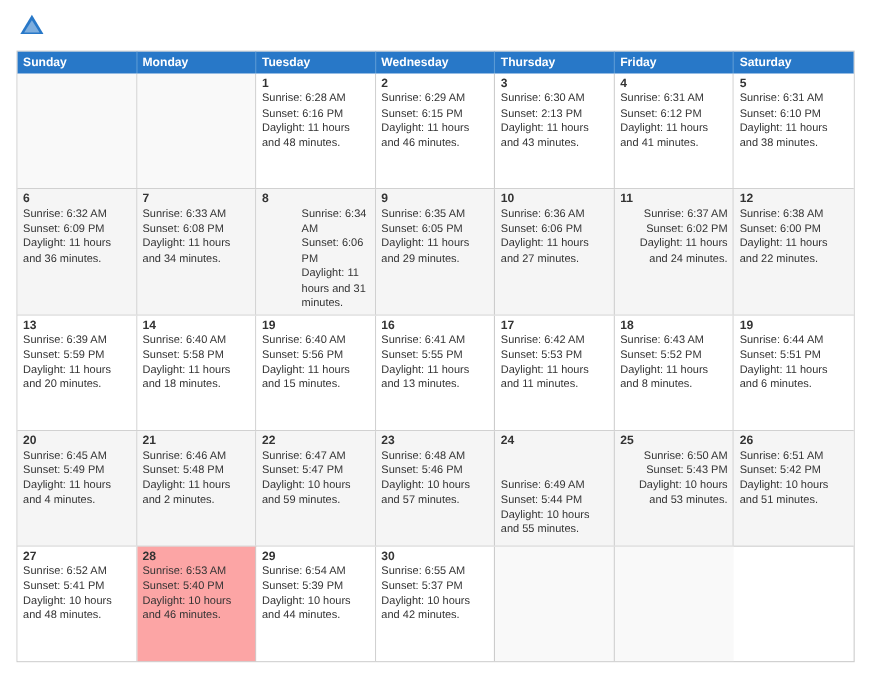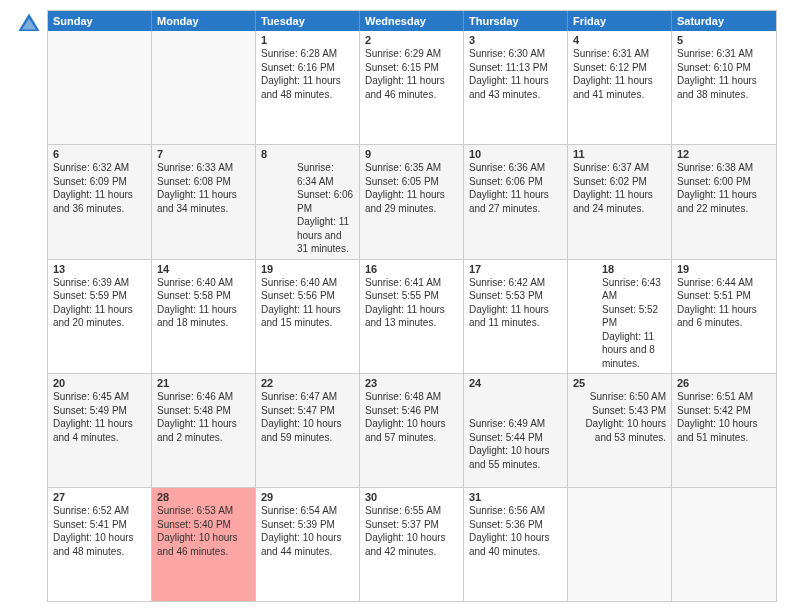--- a/index.html
+++ b/index.html
@@ -8,21 +8,21 @@
       background: #fff;
       width: 792px;
       height: 612px;
       overflow: hidden;
     }
     .page {
       width: 792px;
       height: 612px;
       padding: 10px 15px;
       display: flex;
-      flex-direction: row;
+      flex-direction: column;
     }
     .header {
       display: flex;
       justify-content: space-between;
       align-items: flex-start;
       margin-bottom: 8px;
     }
     .logo {
       display: flex;
       align-items: center;
@@ -158,21 +158,21 @@
           </div>
           <div class="cal-cell" style="background: rgb(255, 255, 255);">
             <span class="day-num">2</span>
             <div class="cell-text" style="white-space: pre-line;">Sunrise: 6:29 AM
 Sunset: 6:15 PM
 Daylight: 11 hours and 46 minutes.</div>
           </div>
           <div class="cal-cell" style="background: rgb(255, 255, 255);">
             <span class="day-num">3</span>
             <div class="cell-text" style="white-space: pre-line;">Sunrise: 6:30 AM
-Sunset: 11:13 PM
+Sunset: 2:13 PM
 Daylight: 11 hours and 43 minutes.</div>
           </div>
           <div class="cal-cell" style="background: rgb(255, 255, 255);">
             <span class="day-num">4</span>
             <div class="cell-text" style="white-space: pre-line;">Sunrise: 6:31 AM
 Sunset: 6:12 PM
 Daylight: 11 hours and 41 minutes.</div>
           </div>
           <div class="cal-cell" style="background: rgb(255, 255, 255);">
             <span class="day-num">5</span>
@@ -207,21 +207,21 @@
 Daylight: 11 hours and 29 minutes.</div>
           </div>
           <div class="cal-cell" style="background: rgb(245, 245, 245);">
             <span class="day-num">10</span>
             <div class="cell-text" style="white-space: pre-line;">Sunrise: 6:36 AM
 Sunset: 6:06 PM
 Daylight: 11 hours and 27 minutes.</div>
           </div>
           <div class="cal-cell" style="background: rgb(245, 245, 245);">
             <span class="day-num">11</span>
-            <div class="cell-text" style="white-space: pre-line;">Sunrise: 6:37 AM
+            <div class="cell-text" style="white-space: pre-line; text-align: right;">Sunrise: 6:37 AM
 Sunset: 6:02 PM
 Daylight: 11 hours and 24 minutes.</div>
           </div>
           <div class="cal-cell" style="background: rgb(245, 245, 245);">
             <span class="day-num">12</span>
             <div class="cell-text" style="white-space: pre-line;">Sunrise: 6:38 AM
 Sunset: 6:00 PM
 Daylight: 11 hours and 22 minutes.</div>
           </div>
         </div>
@@ -249,21 +249,21 @@
             <div class="cell-text" style="white-space: pre-line;">Sunrise: 6:41 AM
 Sunset: 5:55 PM
 Daylight: 11 hours and 13 minutes.</div>
           </div>
           <div class="cal-cell" style="background: rgb(255, 255, 255);">
             <span class="day-num">17</span>
             <div class="cell-text" style="white-space: pre-line;">Sunrise: 6:42 AM
 Sunset: 5:53 PM
 Daylight: 11 hours and 11 minutes.</div>
           </div>
-          <div class="cal-cell" style="background: rgb(255, 255, 255); margin-left: 29px;">
+          <div class="cal-cell" style="background: rgb(255, 255, 255);">
             <span class="day-num">18</span>
             <div class="cell-text" style="white-space: pre-line;">Sunrise: 6:43 AM
 Sunset: 5:52 PM
 Daylight: 11 hours and 8 minutes.</div>
           </div>
           <div class="cal-cell" style="background: rgb(255, 255, 255);">
             <span class="day-num">19</span>
             <div class="cell-text" style="white-space: pre-line;">Sunrise: 6:44 AM
 Sunset: 5:51 PM
 Daylight: 11 hours and 6 minutes.</div>
@@ -331,24 +331,18 @@
             <div class="cell-text" style="white-space: pre-line;">Sunrise: 6:54 AM
 Sunset: 5:39 PM
 Daylight: 10 hours and 44 minutes.</div>
           </div>
           <div class="cal-cell" style="background: rgb(255, 255, 255);">
             <span class="day-num">30</span>
             <div class="cell-text" style="white-space: pre-line;">Sunrise: 6:55 AM
 Sunset: 5:37 PM
 Daylight: 10 hours and 42 minutes.</div>
           </div>
-          <div class="cal-cell" style="background: rgb(255, 255, 255);">
-            <span class="day-num">31</span>
-            <div class="cell-text" style="white-space: pre-line;">Sunrise: 6:56 AM
-Sunset: 5:36 PM
-Daylight: 10 hours and 40 minutes.</div>
-          </div>
           <div class="cal-cell empty"></div>
           <div class="cal-cell empty"></div>
         </div>
       </div>
   </div>
 </div>
 
 </body></html>

